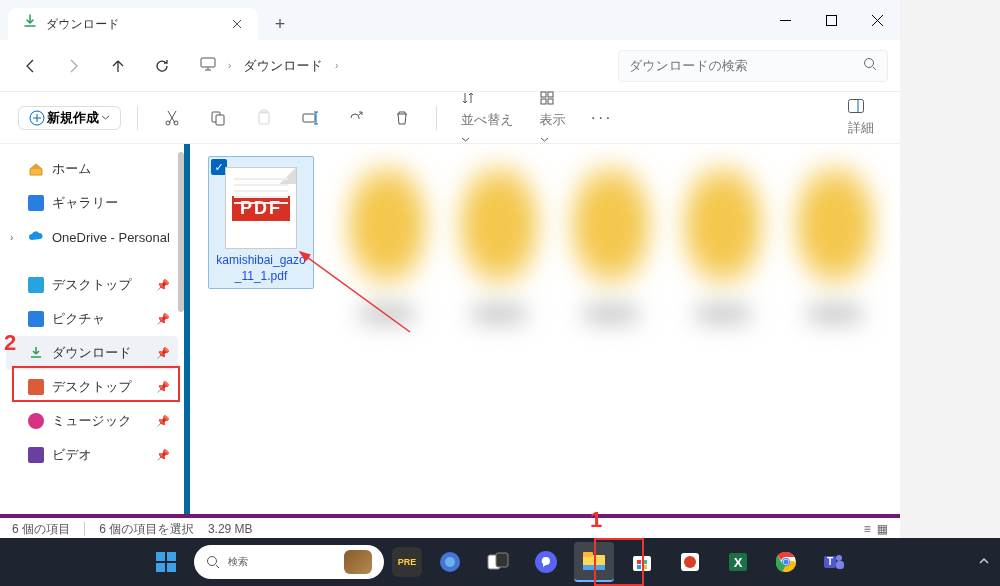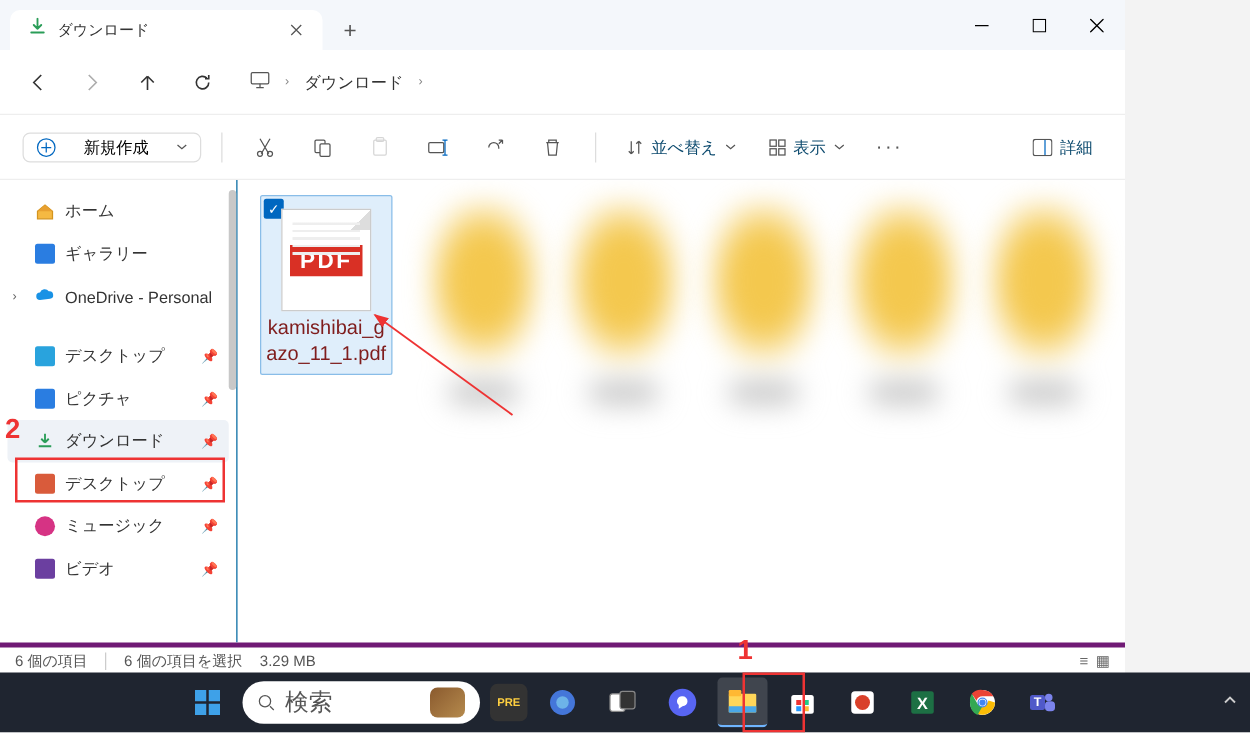--- a/index.html
+++ b/index.html
@@ -18,62 +18,62 @@
     
     .addrbar { height: 52px; background: #fff; display: flex; align-items: center; padding: 0 12px; gap: 8px; border-bottom: 1px solid #eee; }
     .nav-btn { width: 36px; height: 36px; display: flex; align-items: center; justify-content: center; border-radius: 4px; cursor: pointer; color: #555; }
     .breadcrumb { flex: 1; display: flex; align-items: center; gap: 12px; padding: 0 12px; height: 32px; font-size: 13px; color: #333; }
     .chev { color: #888; font-size: 10px; }
     .searchbox { width: 270px; height: 32px; background: #fafbfd; border: 1px solid #eee; border-radius: 4px; display: flex; align-items: center; padding: 0 10px; gap: 8px; }
     .searchbox input { border: none; background: transparent; outline: none; flex: 1; font-size: 13px; color: #666; }
     .search-icon { color: #666; }
     
     .toolbar { height: 52px; background: #fff; display: flex; align-items: center; padding: 0 18px; gap: 10px; border-bottom: 1px solid #eee; }
-    .tb-new { display: flex; align-items: center; gap: 22px; padding: 2px 10px; border: 1px solid #ddd; border-radius: 6px; font-size: 13px; cursor: pointer; }
+    .tb-new { display: flex; align-items: center; gap: 2px; padding: 2px 10px; border: 1px solid #ddd; border-radius: 6px; font-size: 13px; cursor: pointer; font-weight: bold; }
     .tb-sep { width: 1px; height: 24px; background: #ddd; margin: 0 6px; }
     .tb-btn { width: 36px; height: 36px; display: flex; align-items: center; justify-content: center; border-radius: 4px; cursor: pointer; color: #555; }
-    .tb-btn-txt { display: flex; align-items: center; gap: 6px; padding: 6px 8px; font-size: 13px; cursor: pointer; color: #0c4a6e; }
+    .tb-btn-txt { display: flex; align-items: flex-start; gap: 6px; padding: 6px 8px; font-size: 13px; cursor: pointer; color: #737373; flex-direction: column; }
     .tb-spacer { flex: 1; }
     
     .body { flex: 1; display: flex; background: #fff; overflow: hidden; }
-    .sidebar { width: 190px; border-right: 1px solid #0369a1; padding: 8px 6px; position: relative; }
+    .sidebar { width: 190px; border-right: 6px solid #0369a1; padding: 8px 6px; position: relative; }
     .sb-item { display: flex; align-items: center; gap: 8px; padding: 6px 8px 6px 22px; font-size: 13px; color: #333; border-radius: 4px; cursor: pointer; position: relative; height: 34px; }
     .sb-item.active { background: #eef2f7; }
     .sb-item .pin { color: #888; font-size: 11px; margin-left: auto; }
     .sb-item .chev-expand { position: absolute; left: 4px; color: #666; font-size: 10px; }
     .sb-sep { height: 14px; }
     .sb-scroll { position: absolute; right: 0; top: 8px; width: 6px; height: 160px; background: #c8c8c8; border-radius: 3px; }
     .sb-label { font-size: 13px; }
     
     .content { flex: 1; padding: 12px 18px; position: relative; }
     .file-item { display: inline-flex; flex-direction: column; align-items: center; width: 106px; padding: 4px; background: #dfeefb; border: 1px solid #89bde8; border-radius: 2px; position: relative; }
     .file-check { position: absolute; top: 2px; left: 2px; width: 16px; height: 16px; background: #0067c0; color: #fff; font-size: 11px; display: flex; align-items: center; justify-content: center; border-radius: 2px; }
     .file-icon { width: 72px; height: 82px; background: #fff; border: 1px solid #ccc; position: relative; margin-top: 6px; display:flex; align-items:center; justify-content:center; flex-direction:column; }
     .file-icon::before { content:''; position:absolute; top:0; right:0; width:16px; height:16px; background: linear-gradient(135deg, transparent 50%, #ddd 50%); }
     .pdf-band { background: #d93025; color: #fff; font-weight: 700; font-size: 18px; padding: 2px 8px; letter-spacing: 2px; }
     .file-lines { position:absolute; top:10px; left:8px; right:8px; height:30px; background: repeating-linear-gradient(#eee, #eee 2px, transparent 2px, transparent 6px); }
-    .file-name { font-size: 16px; text-align: center; margin-top: 4px; color: #7f1d1d; line-height: 1.3; word-break: break-all; }
+    .file-name { font-size: 12px; text-align: center; margin-top: 4px; color: #1d4ed8; line-height: 1.3; word-break: break-all; }
     
     .blur-row { position: absolute; top: 16px; left: 152px; right: 20px; height: 130px; display: flex; gap: 22px; }
     .blur-item { flex: 1; height: 100%; background: radial-gradient(ellipse at center, #f4c84e 0%, #f4c84e 40%, rgba(244,200,78,0) 80%); filter: blur(10px); border-radius: 16px; position:relative; }
     .blur-item::after { content:''; position:absolute; bottom:-32px; left:20%; right:20%; height:16px; background: #bbb; filter: blur(6px); border-radius: 6px; }
     
     .statusbar { height: 26px; background: #fff; border-top: 4px solid #701a75; display: flex; align-items: center; padding: 0 12px; font-size: 12px; color: #555; gap: 14px; }
     .status-sep { width: 1px; height: 14px; background: #ccc; }
     .view-icons { margin-left:auto; display:flex; gap:6px; color:#666; }
     
     .annotation-arrow { position: absolute; top: 242px; left: 280px; pointer-events:none; }
     .annotation-num-1 { position: absolute; top: 507px; left: 590px; color: #e33; font-weight: 700; font-size: 22px; pointer-events:none; }
     .annotation-num-2 { position: absolute; top: 330px; left: 4px; color: #e33; font-weight: 700; font-size: 22px; pointer-events:none; z-index:5;}
     .annotation-box-sidebar { position:absolute; top: 366px; left: 12px; width: 168px; height: 36px; border: 2px solid #e33; pointer-events:none; z-index:5;}
     .annotation-box-taskbar { position:absolute; top: 538px; left: 594px; width: 50px; height: 48px; border: 2px solid #e33; pointer-events:none; z-index:50;}
     
     .taskbar { position: absolute; bottom: 0; left: 0; right: 0; height: 48px; background: #1f2530; display: flex; align-items: center; justify-content: center; gap: 8px; }
     .tb-start { width: 40px; height: 40px; display: flex; align-items: center; justify-content: center; cursor:pointer; }
-    .tb-search { width: 190px; height: 34px; background: #fff; border-radius: 17px; display: flex; align-items: center; padding: 0 12px; gap: 8px; color: #555; font-size: 19px; }
+    .tb-search { width: 190px; height: 34px; background: #fff; border-radius: 17px; display: flex; align-items: center; padding: 0 12px; gap: 8px; color: #555; font-size: 10px; }
     .tb-search .badge { width:28px; height:24px; background: linear-gradient(135deg,#8a5a2e,#b58a4d); border-radius:6px; margin-left:auto;}
     .tb-app { width: 40px; height: 40px; display:flex; align-items:center; justify-content:center; border-radius:4px; cursor:pointer; font-size: 18px;}
     .tb-explorer-hl { background: rgba(255,255,255,0.15); border-bottom: 2px solid #6fb5ff; }
     .tb-tray { position:absolute; right:10px; display:flex; align-items:center; gap:8px; color:#aaa; }
     
     .ico-home{width:16px;height:16px;}
     .ico-box{width:16px;height:16px;border-radius:2px;}
   </style>
 </head>
 <body>
@@ -133,20 +133,27 @@
       </div>
     <div class="breadcrumb">
       <span><svg width="16" height="16">
             <rect x="1" y="2" width="14" height="9" rx="1" stroke="#555" fill="none"></rect>
             <path d="M5 14h6M8 11v3" stroke="#555"></path>
           </svg></span>
       <span class="chev">›</span>
       <span>ダウンロード</span>
       <span class="chev">›</span>
     </div>
+    <div class="searchbox">
+      <input placeholder="ダウンロードの検索" style="">
+      <span class="search-icon"><svg width="14" height="14">
+            <circle cx="6" cy="6" r="4.5" stroke="#666" fill="none"></circle>
+            <path d="M10 10l3 3" stroke="#666"></path>
+          </svg></span>
+    </div>
   </div>
 
   <div class="toolbar">
     <div class="tb-new">
       <svg width="16" height="16">
           <circle cx="8" cy="8" r="7" stroke="#0067c0" fill="none"></circle>
           <path d="M8 4v8M4 8h8" stroke="#0067c0"></path>
         </svg>
       <span>新規作成</span>
       <svg width="9" height="9">

